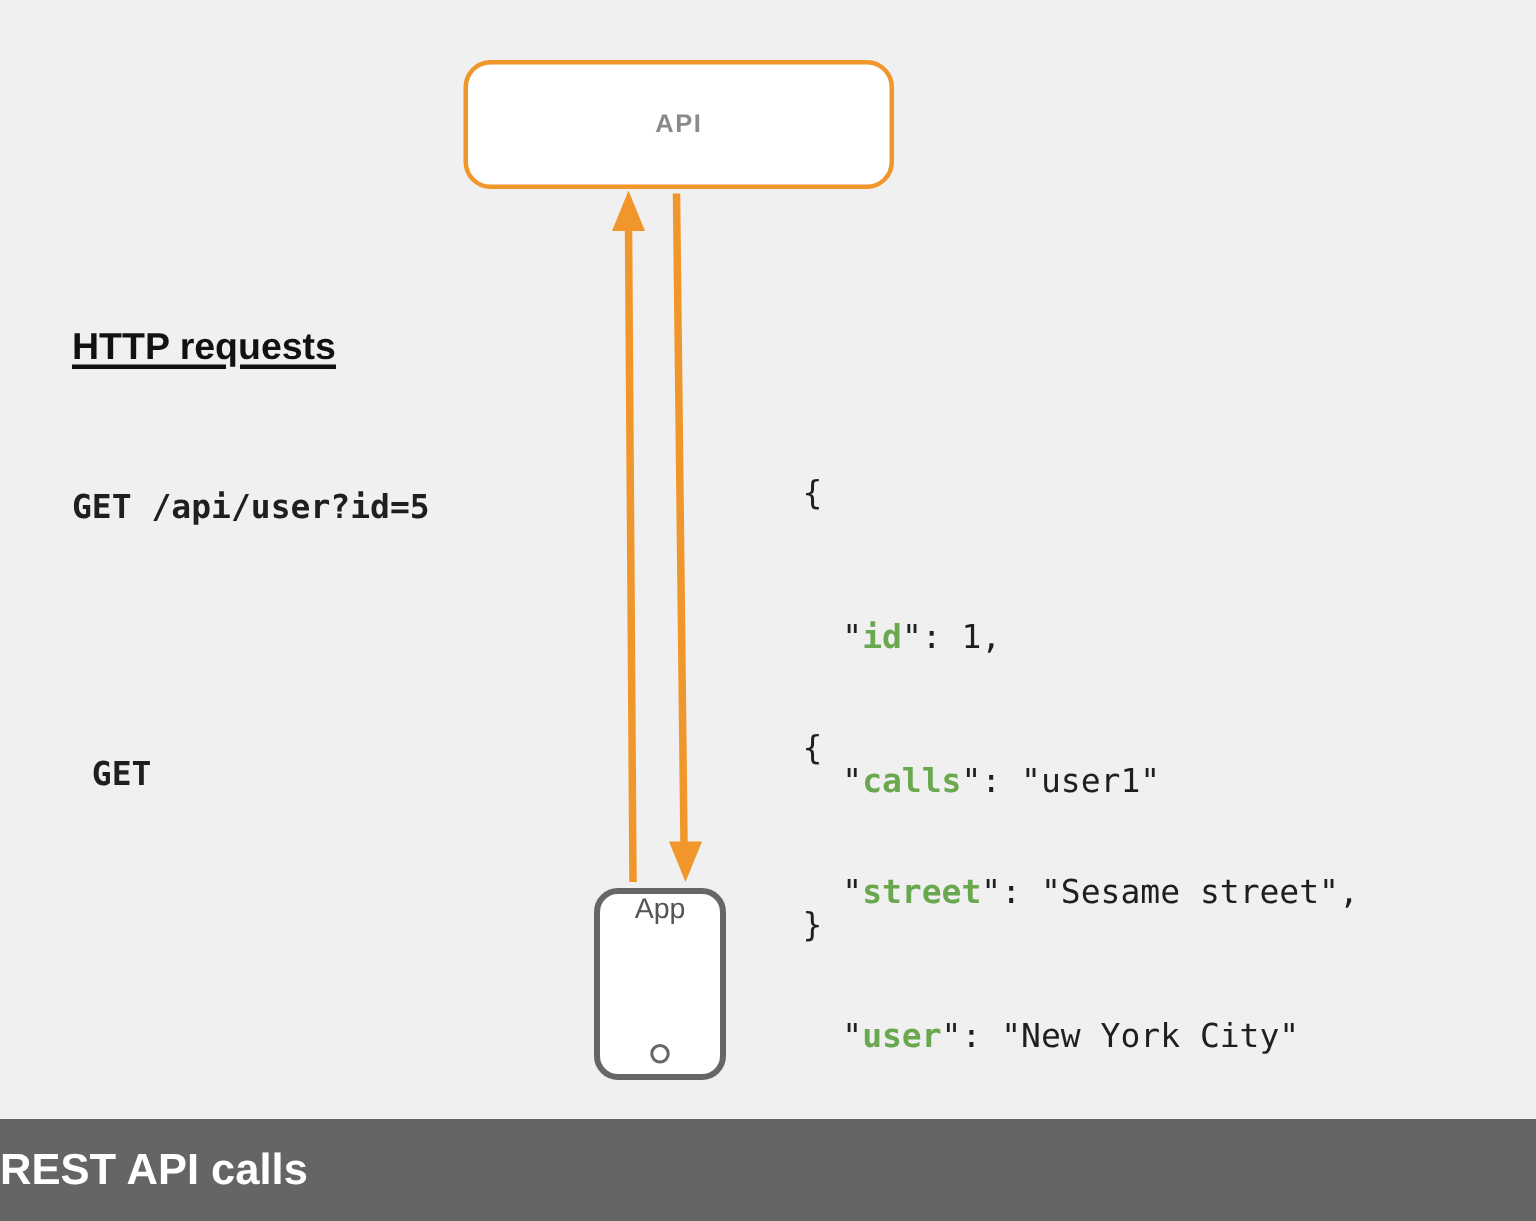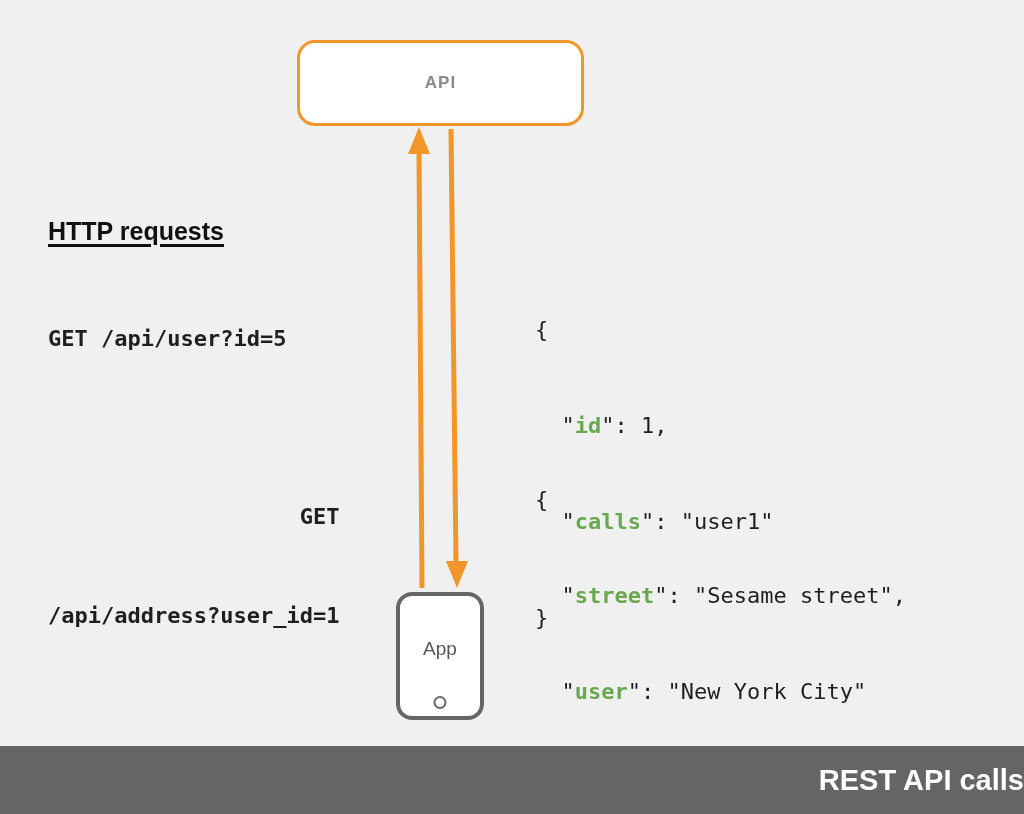--- a/index.html
+++ b/index.html
@@ -26,21 +26,21 @@
     stroke: var(--orange, #F0962B);
     stroke-width: 5;
     fill: none;
   }
   .arrow-head {
     fill: var(--orange, #F0962B);
     stroke: none;
   }
   .api-box {
     position: absolute;
-    left: 297px;
+    left: 309px;
     top: 40px;
     width: 287px;
     height: 86px;
     background: #ffffff;
     border: 3px solid var(--orange, #F0962B);
     border-radius: 18px;
     display: flex;
     align-items: center;
     justify-content: center;
     z-index: 2;
@@ -97,21 +97,21 @@
     position: absolute;
     left: 396px;
     top: 592px;
     width: 88px;
     height: 128px;
     background: #ffffff;
     border: 4px solid var(--node-border-gray, #666666);
     border-radius: 16px;
     box-sizing: border-box;
     display: flex;
-    align-items: center;
+    align-items: flex-start;
     justify-content: center;
     z-index: 2;
   }
   .phone-label {
     font-size: 19px;
     color: var(--app-label, #555555);
     margin-bottom: 14px;
   }
   .phone-home-button {
     position: absolute;
@@ -127,21 +127,21 @@
   }
   .banner {
     position: absolute;
     left: 0;
     bottom: 0;
     width: 100%;
     height: 68px;
     background: var(--banner-bg, #656565);
     display: flex;
     align-items: center;
-    justify-content: flex-end;
+    justify-content: flex-start;
     z-index: 3;
   }
   .banner-title {
     color: var(--banner-text, #FFFFFF);
     font-weight: bold;
     font-size: 29px;
   }
 </style>
 </head>
 <body>
@@ -160,21 +160,20 @@
   </div>
 
   <h2 class="col-heading requests-heading">HTTP requests</h2>
 
   <div class="request-block request-1">
     <div class="code-line">GET /api/user?id=5</div>
   </div>
 
   <div class="request-block request-2">
     <div class="code-line">GET</div>
-    <div class="code-line">/api/address?user_id=1</div>
   </div>
 
 
   <div class="response-block response-1">
     <div class="code-line"><span>{</span><span class="json-key"></span><span></span></div>
     <div class="code-line"><span>  "</span><span class="json-key">id</span><span>": 1,</span></div>
     <div class="code-line"><span>  "</span><span class="json-key">calls</span><span>": "user1"</span></div>
     <div class="code-line"><span>}</span><span class="json-key"></span><span></span></div>
   </div>
 

